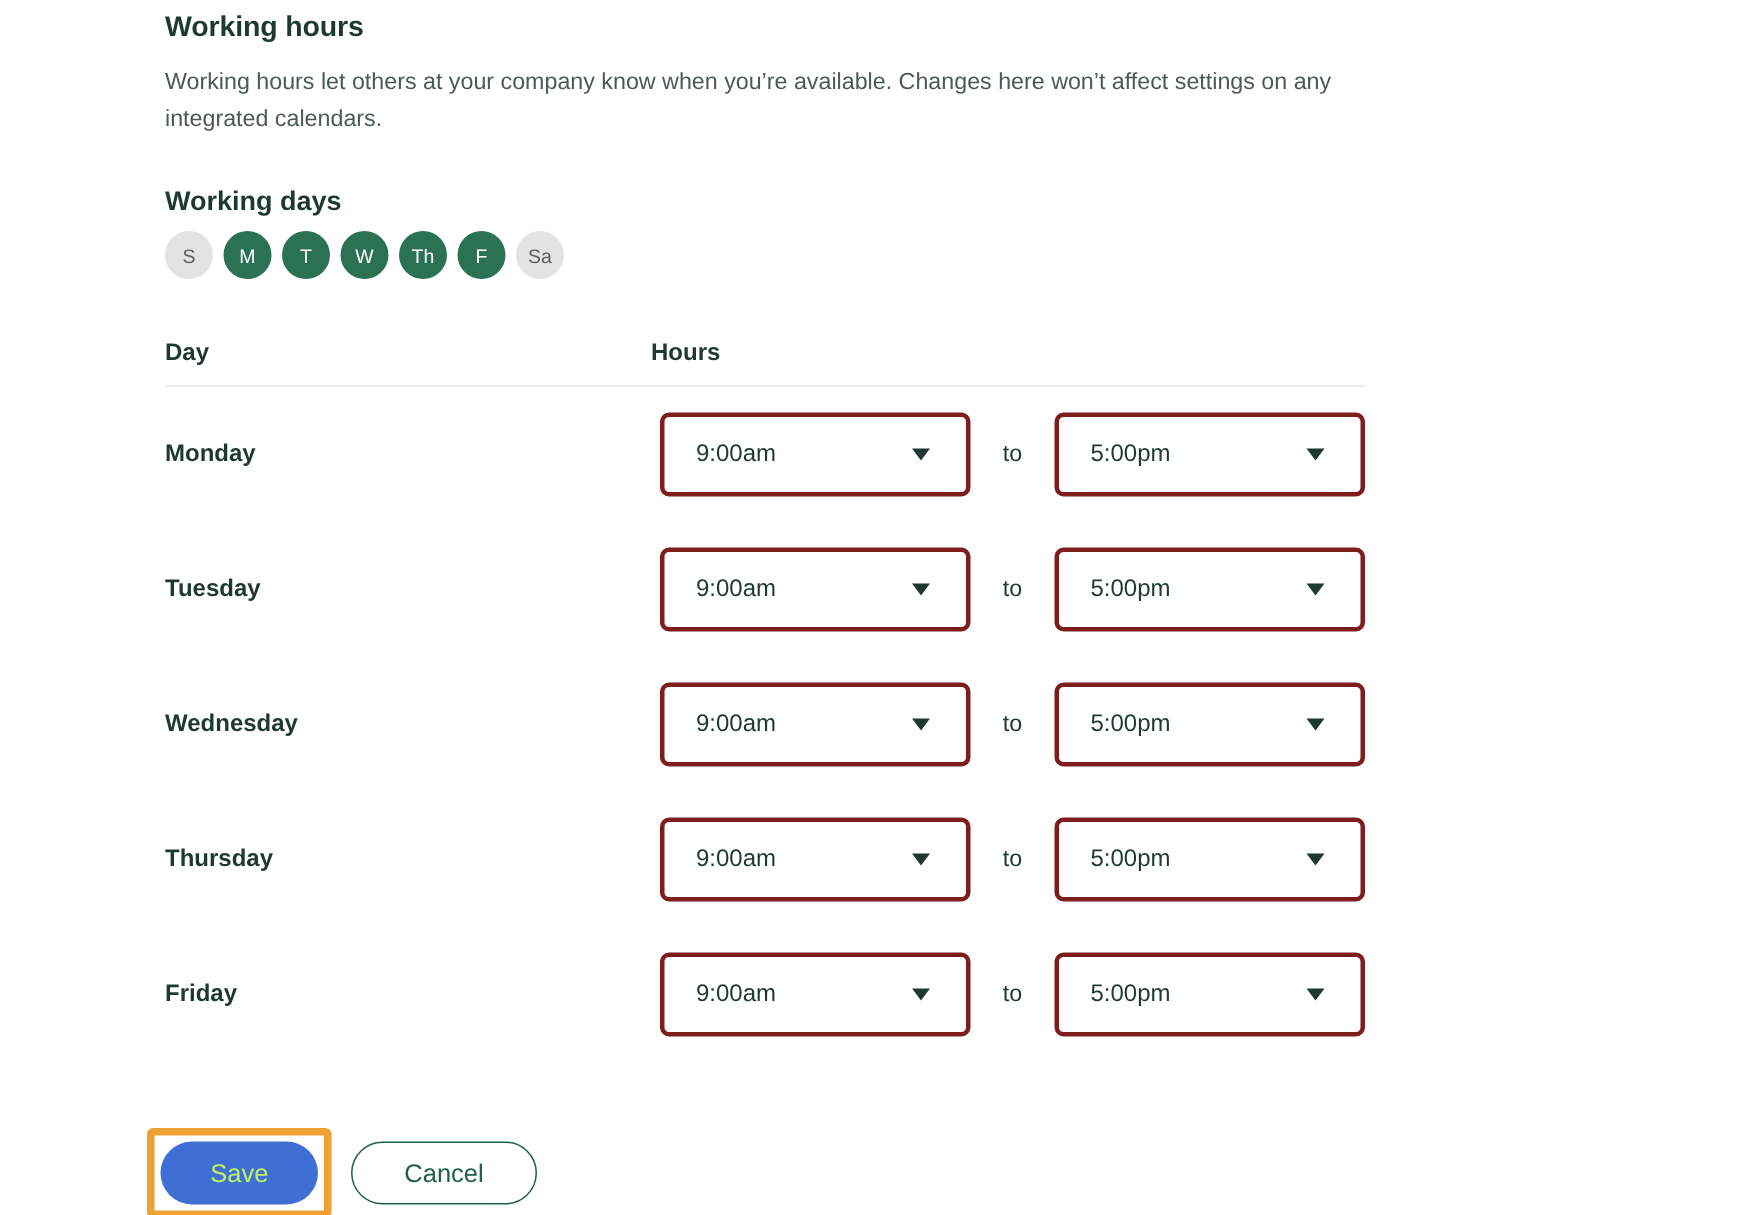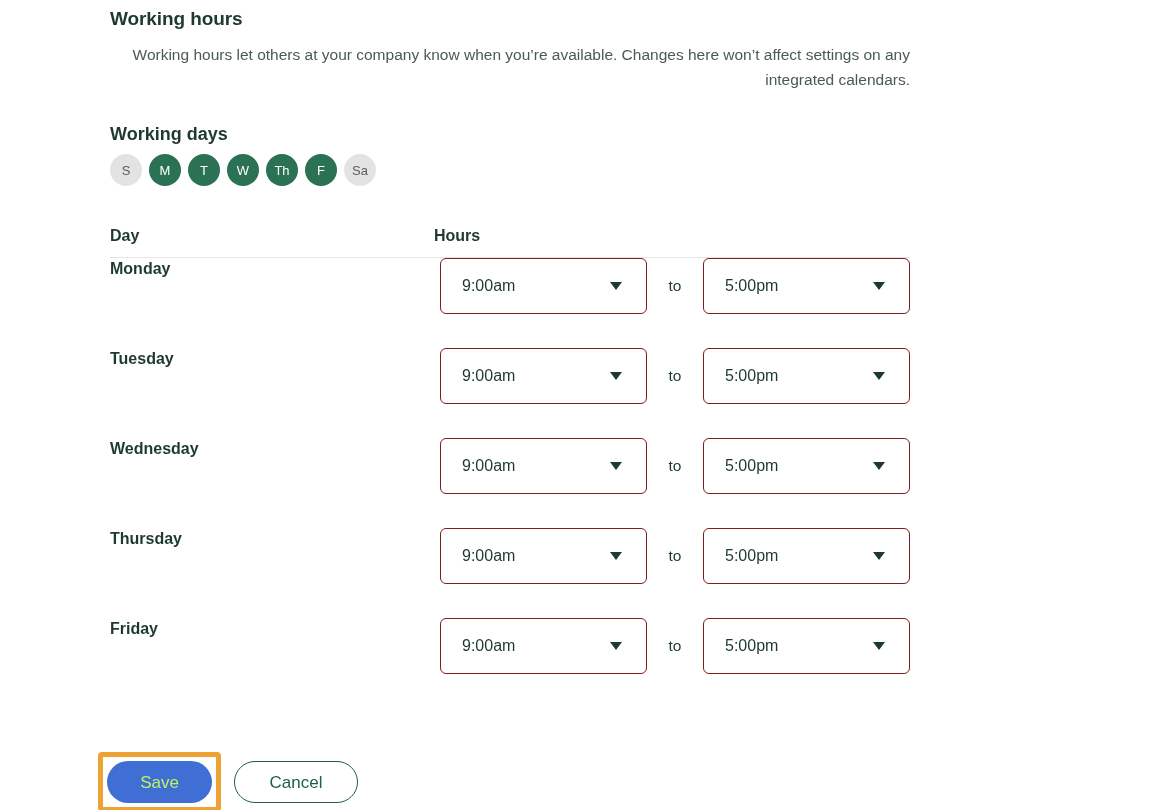--- a/index.html
+++ b/index.html
@@ -39,21 +39,20 @@
     color: #1e3932;
     margin: 6px 0 0 0;
     letter-spacing: -0.1px;
   }
   .section-desc {
     font-size: 15.5px;
     line-height: 25px;
     color: #4a5a55;
     margin: 10px 0 0 0;
     width: 800px;
-    text-align: right;
   }
 
   
   .working-days-label {
     font-size: 18px;
     font-weight: bold;
     color: #1e3932;
     margin-top: 33px;
     line-height: 18px;
   }
@@ -99,42 +98,42 @@
     font-size: 16px;
     font-weight: bold;
     color: #1e3932;
     line-height: 20px;
   }
   .th.day-col { width: 324px; }
   .th.hours-col { width: 400px; }
 
   .row {
     display: flex;
-    align-items: flex-start;
+    align-items: center;
     height: 90px;
     gap: 20px;
   }
   .row-day {
     width: 324px;
     font-size: 16px;
     font-weight: bold;
     color: #1e3932;
     line-height: 22px;
   }
   .row-hours {
     display: flex;
     align-items: center;
   }
 
   .select {
     position: relative;
     width: 207px;
     height: 56px;
     box-sizing: border-box;
-    border: 1px solid #7f1d1d;
+    border: 3px solid #7f1d1d;
     border-radius: 6px;
     background: #ffffff;
     display: flex;
     align-items: center;
     padding: 0 18px 0 21px;
     cursor: pointer;
   }
   .select-value {
     font-size: 16px;
     color: #1e3932;

